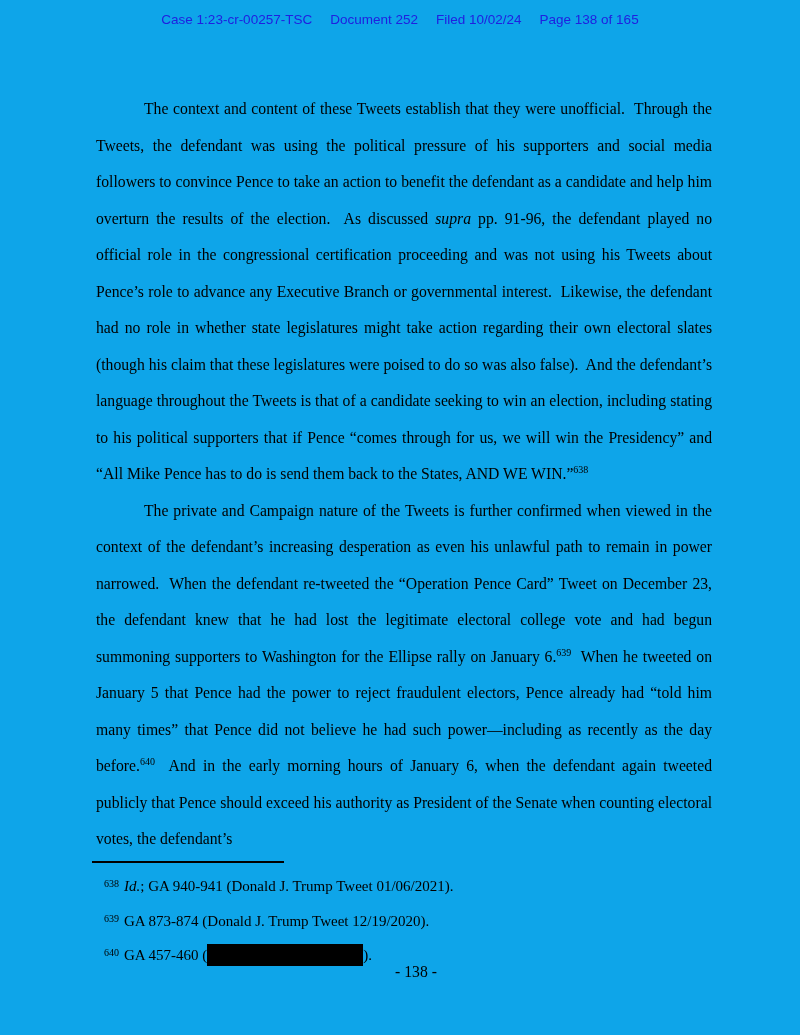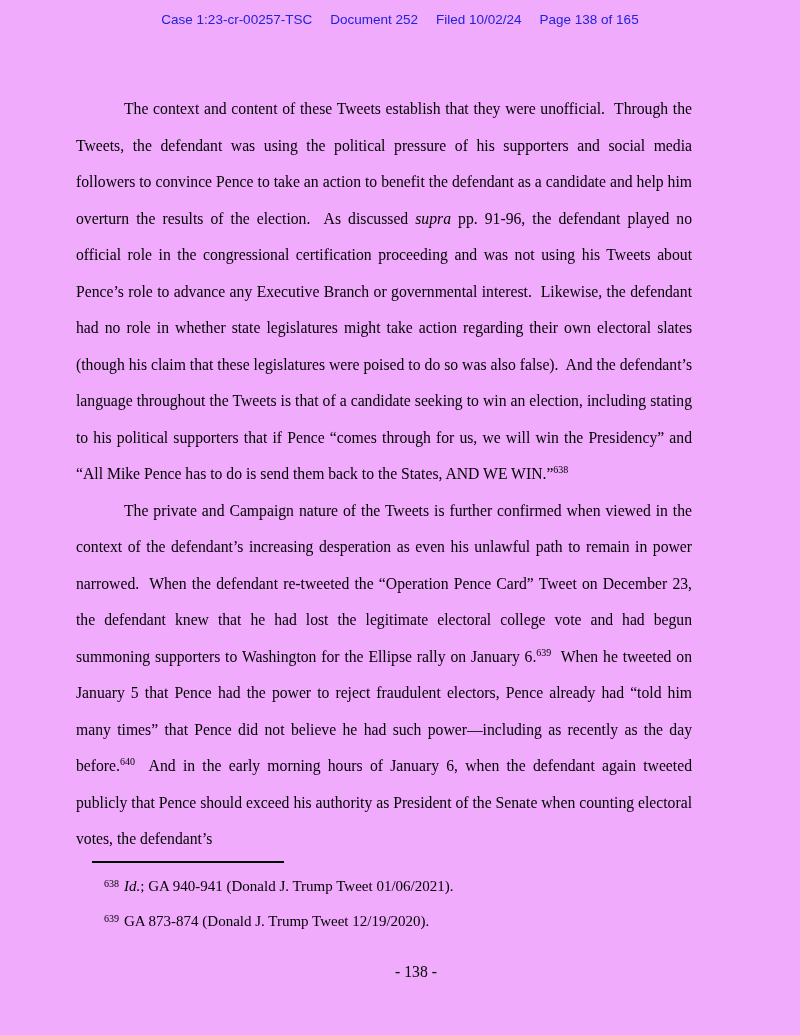--- a/index.html
+++ b/index.html
@@ -2,40 +2,40 @@
 <html><head>
 <meta charset="utf-8">
 <style>
   html, body { margin: 0; padding: 0; }
   body { background: #e8e8e8; }
   .page {
     position: relative;
     width: 800px;
     height: 1035px;
     margin: 0 auto;
-    background: #f0abfc;
+    background: #0ea5e9;
     font-family: "Liberation Serif", serif;
     color: #000000;
     overflow: hidden;
   }
   .case-header {
     position: absolute;
     top: 12px;
     left: 0;
     width: 100%;
     text-align: center;
     font-family: "Liberation Sans", sans-serif;
     font-size: 13.5px;
     color: #2020e0;
     white-space: nowrap;
   }
   .case-header span { display: inline-block; margin: 0 9px; }
   .content {
     position: absolute;
-    left: 76px;
+    left: 96px;
     top: 91px;
     width: 616px;
     font-size: 15.7px;
     line-height: 36.5px;
     text-align: justify;
   }
   .content p {
     margin: 0;
     text-indent: 48px;
     white-space: pre-wrap;
@@ -98,17 +98,18 @@
 
   <div class="content">
     <p><span>The context and content of these Tweets establish that they were unofficial.  Through the Tweets, the defendant was using the political pressure of his supporters and social media followers to convince Pence to take an action to benefit the defendant as a candidate and help him overturn the results of the election.  As discussed </span><i>supra</i><span> pp. 91-96, the defendant played no official role in the congressional certification proceeding and was not using his Tweets about Pence’s role to advance any Executive Branch or governmental interest.  Likewise, the defendant had no role in whether state legislatures might take action regarding their own electoral slates (though his claim that these legislatures were poised to do so was also false).  And the defendant’s language throughout the Tweets is that of a candidate seeking to win an election, including stating to his political supporters that if Pence “comes through for us, we will win the Presidency” and “All Mike Pence has to do is send them back to the States, AND WE WIN.”</span><sup class="fn-ref">638</sup></p>
     <p><span>The private and Campaign nature of the Tweets is further confirmed when viewed in the context of the defendant’s increasing desperation as even his unlawful path to remain in power narrowed.  When the defendant re-tweeted the “Operation Pence Card” Tweet on December 23, the defendant knew that he had lost the legitimate electoral college vote and had begun summoning supporters to Washington for the Ellipse rally on January 6.</span><sup class="fn-ref">639</sup><span>  When he tweeted on January 5 that Pence had the power to reject fraudulent electors, Pence already had “told him many times” that Pence did not believe he had such power—including as recently as the day before.</span><sup class="fn-ref">640</sup><span>  And in the early morning hours of January 6, when the defendant again tweeted publicly that Pence should exceed his authority as President of the Senate when counting electoral votes, the defendant’s</span></p>
   </div>
 
   <div class="footnotes">
     <div class="fn-rule"></div>
     <p class="footnote"><sup class="fn-marker">638</sup><i>Id.</i><span>; GA 940-941 (Donald J. Trump Tweet 01/06/2021).</span></p>
     <p class="footnote"><sup class="fn-marker">639</sup><span>GA 873-874 (Donald J. Trump Tweet 12/19/2020).</span></p>
+    <p class="footnote"><sup class="fn-marker">640</sup><span>GA 457-460 (</span><span class="redaction"></span><span>).</span></p>
   </div>
 
   <div class="page-number">- 138 -</div>
 
 </div>
 
 </body></html>

